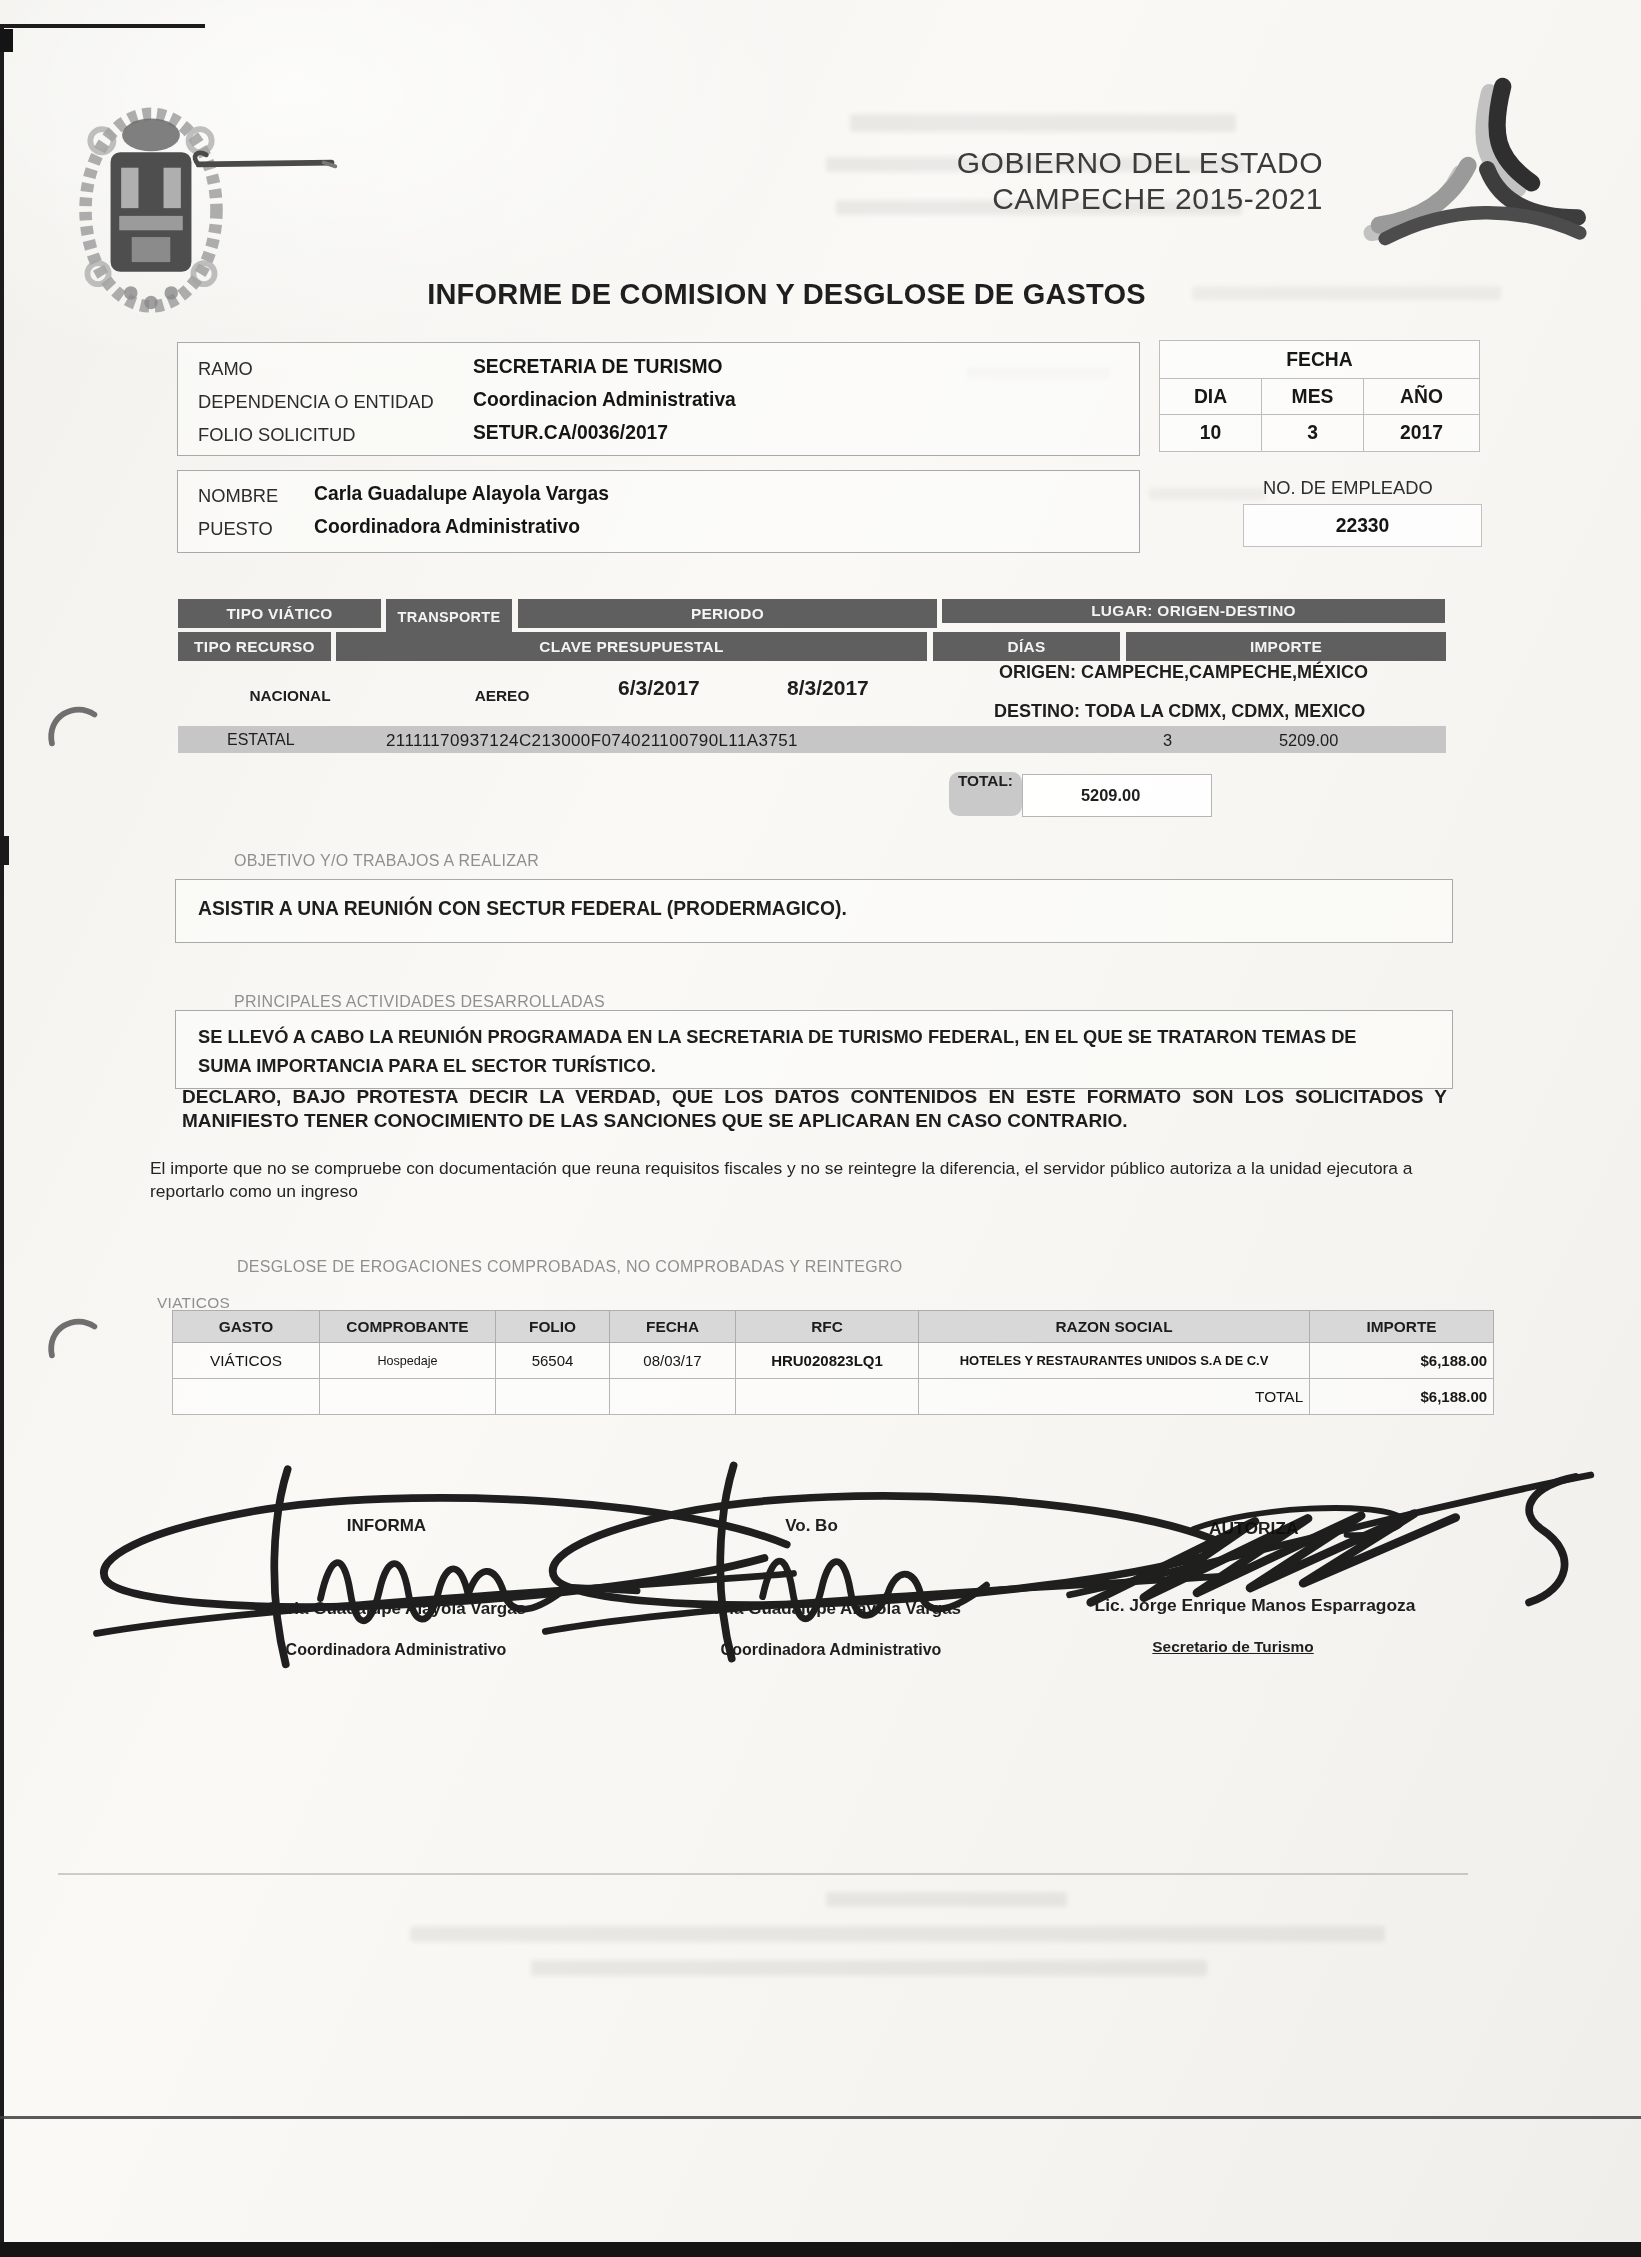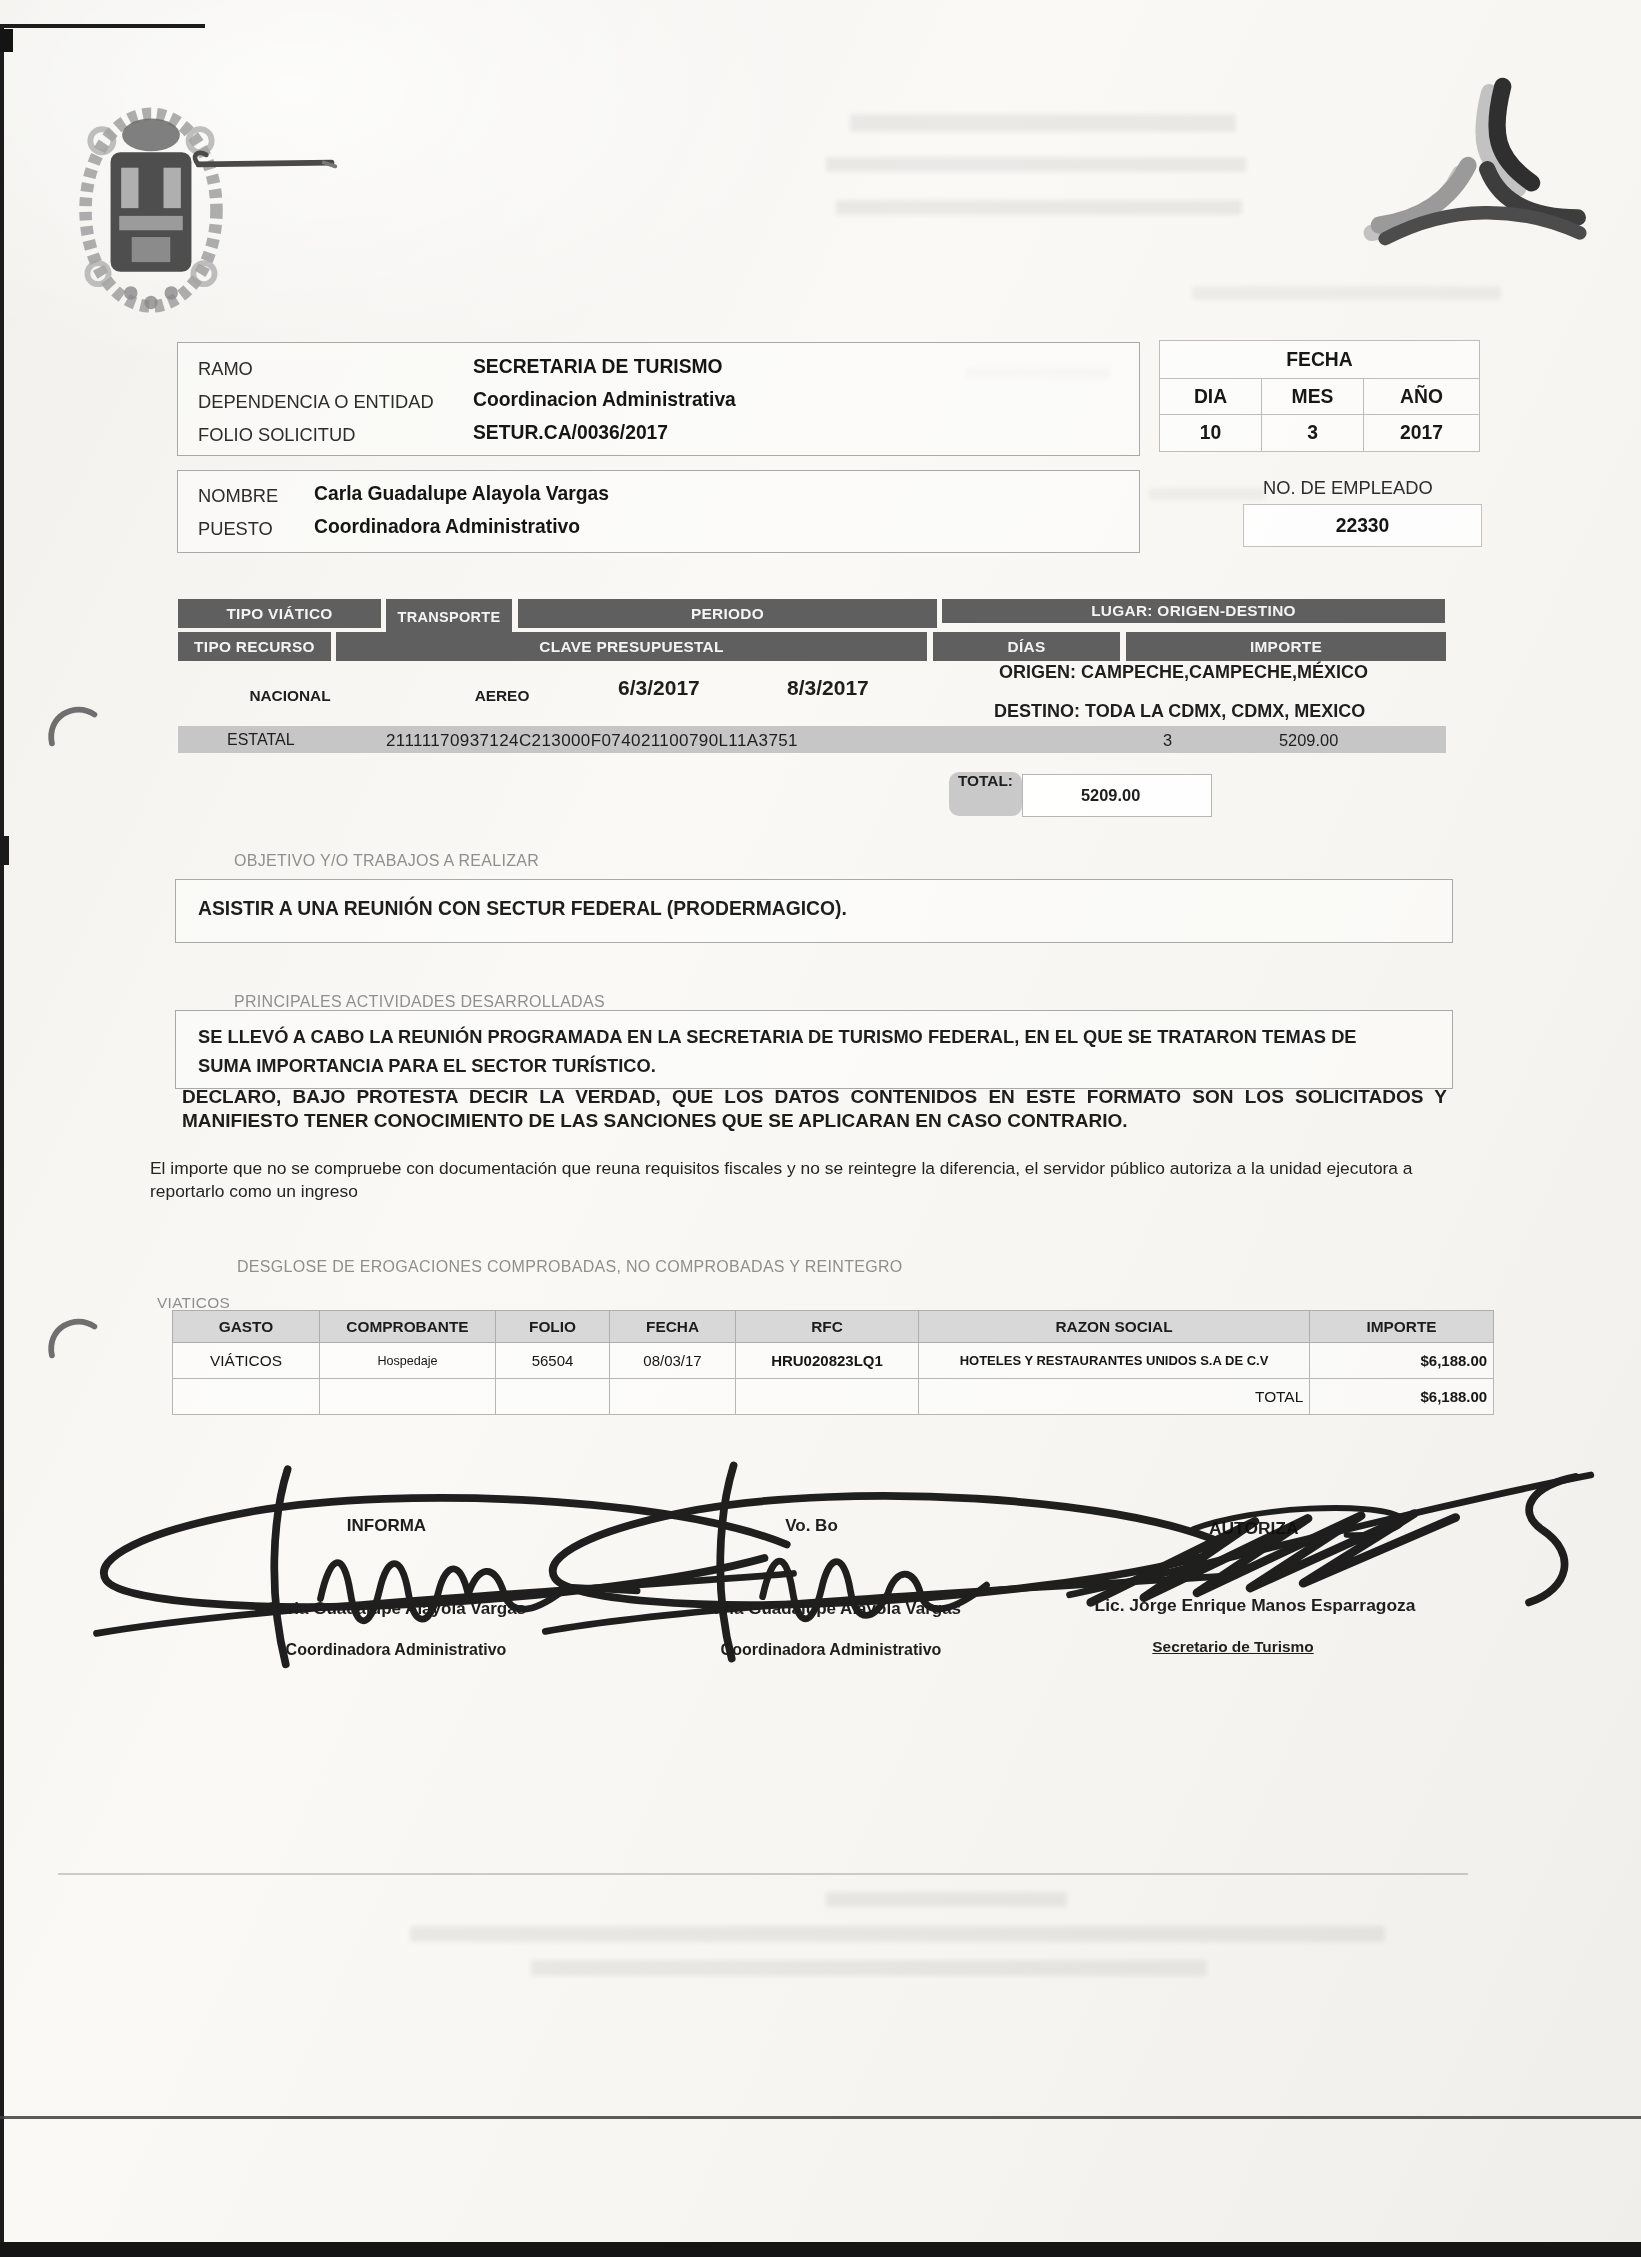--- a/index.html
+++ b/index.html
@@ -69,32 +69,37 @@
     <path d="M 140 16 l 12 4" stroke="#777" stroke-width="4" stroke-linecap="round"></path>
   </svg>
 
   <div class="abs ghost" style="left:850px;top:114px;width:386px;height:18.3px;"></div>
   <div class="abs ghost" style="left:826px;top:157px;width:420px;height:15.4px;"></div>
   <div class="abs ghost" style="left:836px;top:200px;width:406px;height:15.4px;"></div>
   <div class="abs ghost" style="left:1192px;top:286px;width:309px;height:13.5px;opacity:.09;"></div>
   <div class="abs ghost" style="left:966px;top:367px;width:145px;height:11.6px;opacity:.08;"></div>
   <div class="abs ghost" style="left:1149px;top:488px;width:116px;height:11.6px;opacity:.08;"></div>
 
+  <div class="abs" style="left:869px;top:145px;width:454px;text-align:right;color:#3b3b3b;font-size:30px;line-height:36px;letter-spacing:0.5px;">
+    <div>GOBIERNO DEL ESTADO</div>
+    <div>CAMPECHE 2015-2021</div>
+  </div>
 
   <svg class="abs" style="left:1350px;top:73px;" width="237" height="183" viewBox="0 0 245 190">
     <g stroke-linecap="round" fill="none">
       <path d="M 158 14 C 146 62 150 88 188 114" stroke="#c2c2c2" stroke-width="17" transform="translate(-14,6)"></path>
       <path d="M 30 158 C 72 152 104 132 122 96" stroke="#c2c2c2" stroke-width="17" transform="translate(-8,8)"></path>
       <path d="M 30 158 C 72 152 104 132 122 96" stroke="#9a9a9a" stroke-width="18"></path>
       <path d="M 158 14 C 146 62 150 88 188 114" stroke="#2f2f2f" stroke-width="18"></path>
       <path d="M 236 150 C 192 150 156 136 142 100" stroke="#3d3d3d" stroke-width="17"></path>
       <path d="M 36 172 C 104 136 176 138 238 166" stroke="#4c4c4c" stroke-width="14"></path>
     </g>
   </svg>
 
+  <div class="abs" style="left:328px;top:278px;width:917px;text-align:center;font-size:29px;font-weight:bold;color:#1f1f1f;letter-spacing:0.2px;">INFORME DE COMISION Y DESGLOSE DE GASTOS</div>
 
   <div class="abs box" style="left:177px;top:342px;width:961px;height:112px;"></div>
   <div class="abs lbl" style="left:198px;top:358px;">RAMO</div>
   <div class="abs val" style="left:473px;top:356px;">SECRETARIA DE TURISMO</div>
   <div class="abs lbl" style="left:198px;top:391px;">DEPENDENCIA O ENTIDAD</div>
   <div class="abs val" style="left:473px;top:389px;">Coordinacion Administrativa</div>
   <div class="abs lbl" style="left:198px;top:424px;">FOLIO SOLICITUD</div>
   <div class="abs val" style="left:473px;top:422px;">SETUR.CA/0036/2017</div>
 
   <table class="mini abs" style="left:1159px;top:340px;width:321px;">

